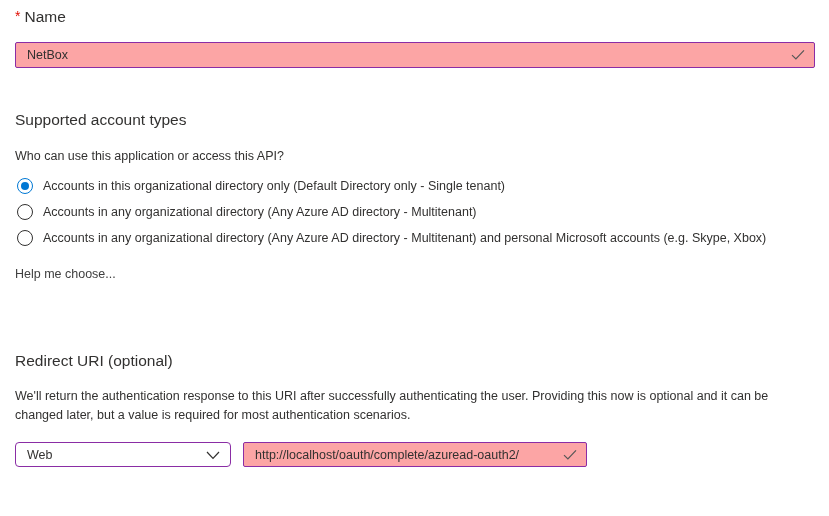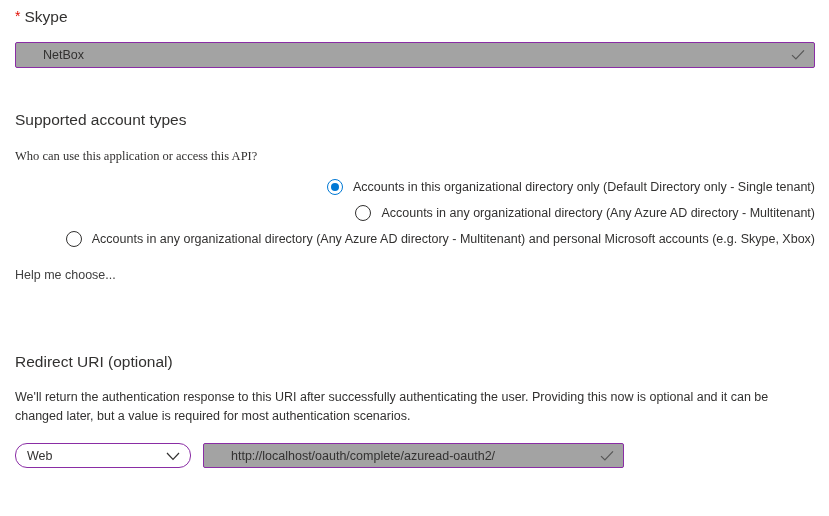--- a/index.html
+++ b/index.html
@@ -33,22 +33,21 @@
     color: #323130;
   }
 
   .textbox {
     position: relative;
     display: flex;
     align-items: flex-start;
     height: 26px;
     border: 1.4px solid #8a2da5;
     border-radius: 2px;
-    background: #a3a3a3;
-    padding-left: 16px;
+    background: #fca5a5;
   }
   .textbox input {
     flex: 1;
     height: 100%;
     border: none;
     outline: none;
     background: transparent;
     font-family: inherit;
     font-size: 12.5px;
     color: #323130;
@@ -60,29 +59,27 @@
     right: 9px;
     top: 50%;
     transform: translateY(-50%);
     display: flex;
   }
 
   .account-types-title { margin-top: 41px; }
   .question {
     font-size: 12.5px;
     margin-top: 19px;
-    font-family: Liberation Serif, serif;
   }
   .radio-group { margin-top: 10px; }
   .radio-row {
     display: flex;
     align-items: center;
     height: 26px;
     cursor: pointer;
-    justify-content: flex-end;
   }
   .radio-outer {
     width: 16px;
     height: 16px;
     border-radius: 50%;
     border: 1px solid #323130;
     background: #ffffff;
     display: flex;
     align-items: center;
     justify-content: center;
@@ -108,43 +105,43 @@
   .redirect-title { margin-top: 68px; }
   .redirect-desc { }
 
   .uri-row {
     display: flex;
     align-items: center;
     gap: 12px;
     margin-top: 17px;
   }
   .combobox {
-    width: 176px;
+    width: 216px;
     height: 25px;
     border: 1.4px solid #8a2da5;
-    border-radius: 12px;
+    border-radius: 4px;
     background: #ffffff;
     display: flex;
     align-items: center;
     justify-content: space-between;
     padding: 0 10px 0 11px;
     font-size: 12.5px;
     cursor: pointer;
   }
   .chevron-icon { display: flex; margin-top: 2px; }
-  .uri-box { width: 421px; height: 25px; }
+  .uri-box { width: 344px; height: 25px; }
 </style>
 </head>
 <body>
 
 <div class="page">
 
   
   <div class="section-title">
-    <span class="required-asterisk">*</span><span>Skype</span>
+    <span class="required-asterisk">*</span><span>Name</span>
   </div>
   <div class="textbox name-box">
     <input type="text" value="NetBox" style="">
     <span class="check-icon">
       <svg width="14" height="11" viewBox="0 0 14 11">
           <path d="M1 5.6 L4.9 9.4 L13 0.8" fill="none" stroke="#575757" stroke-width="1.2"></path>
         </svg>
     </span>
   </div>
 

